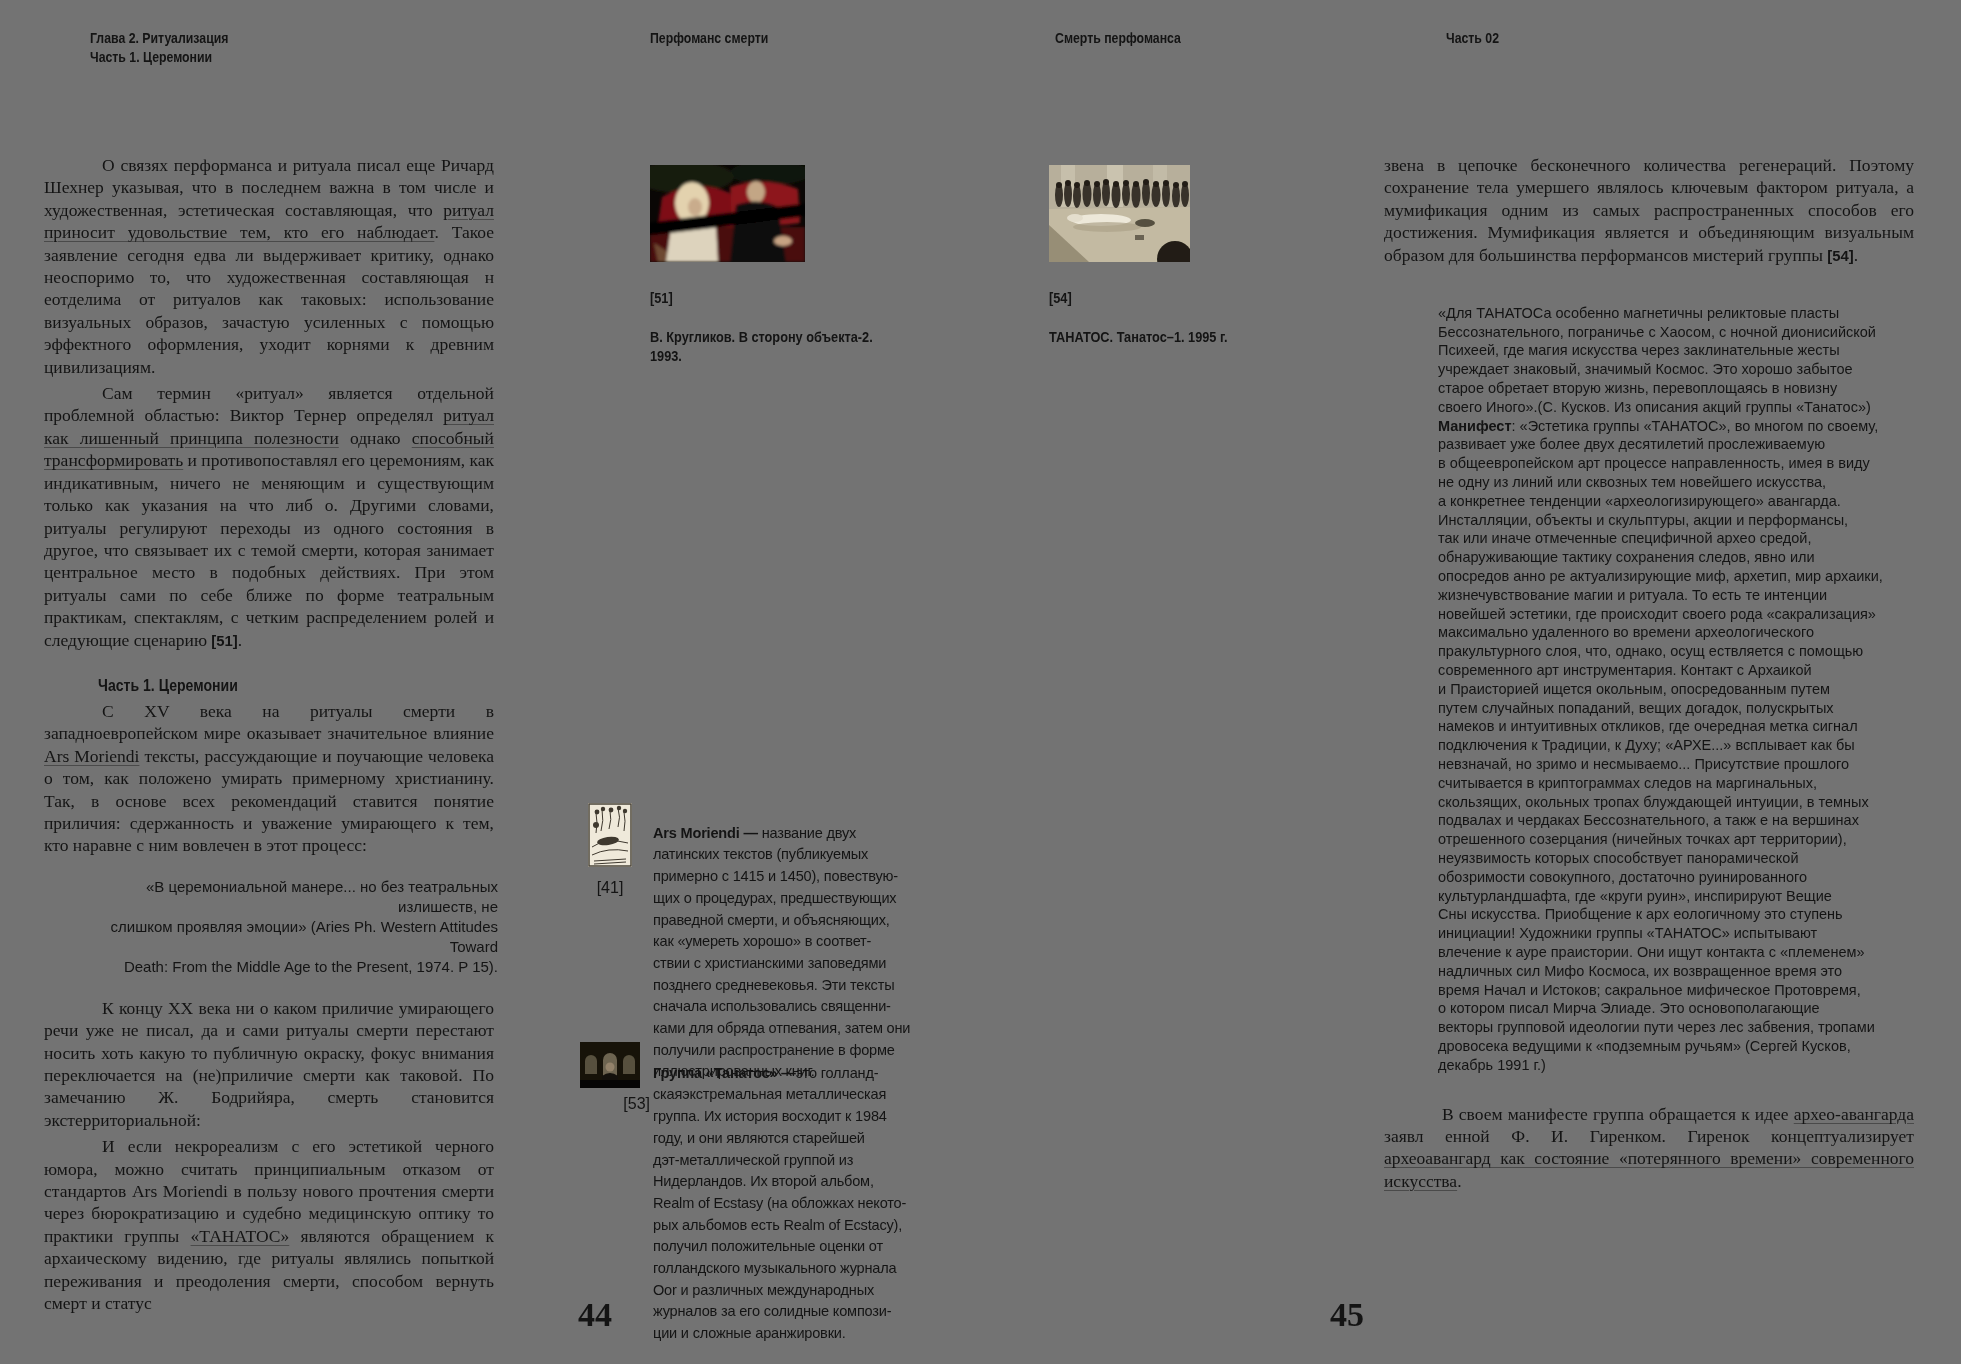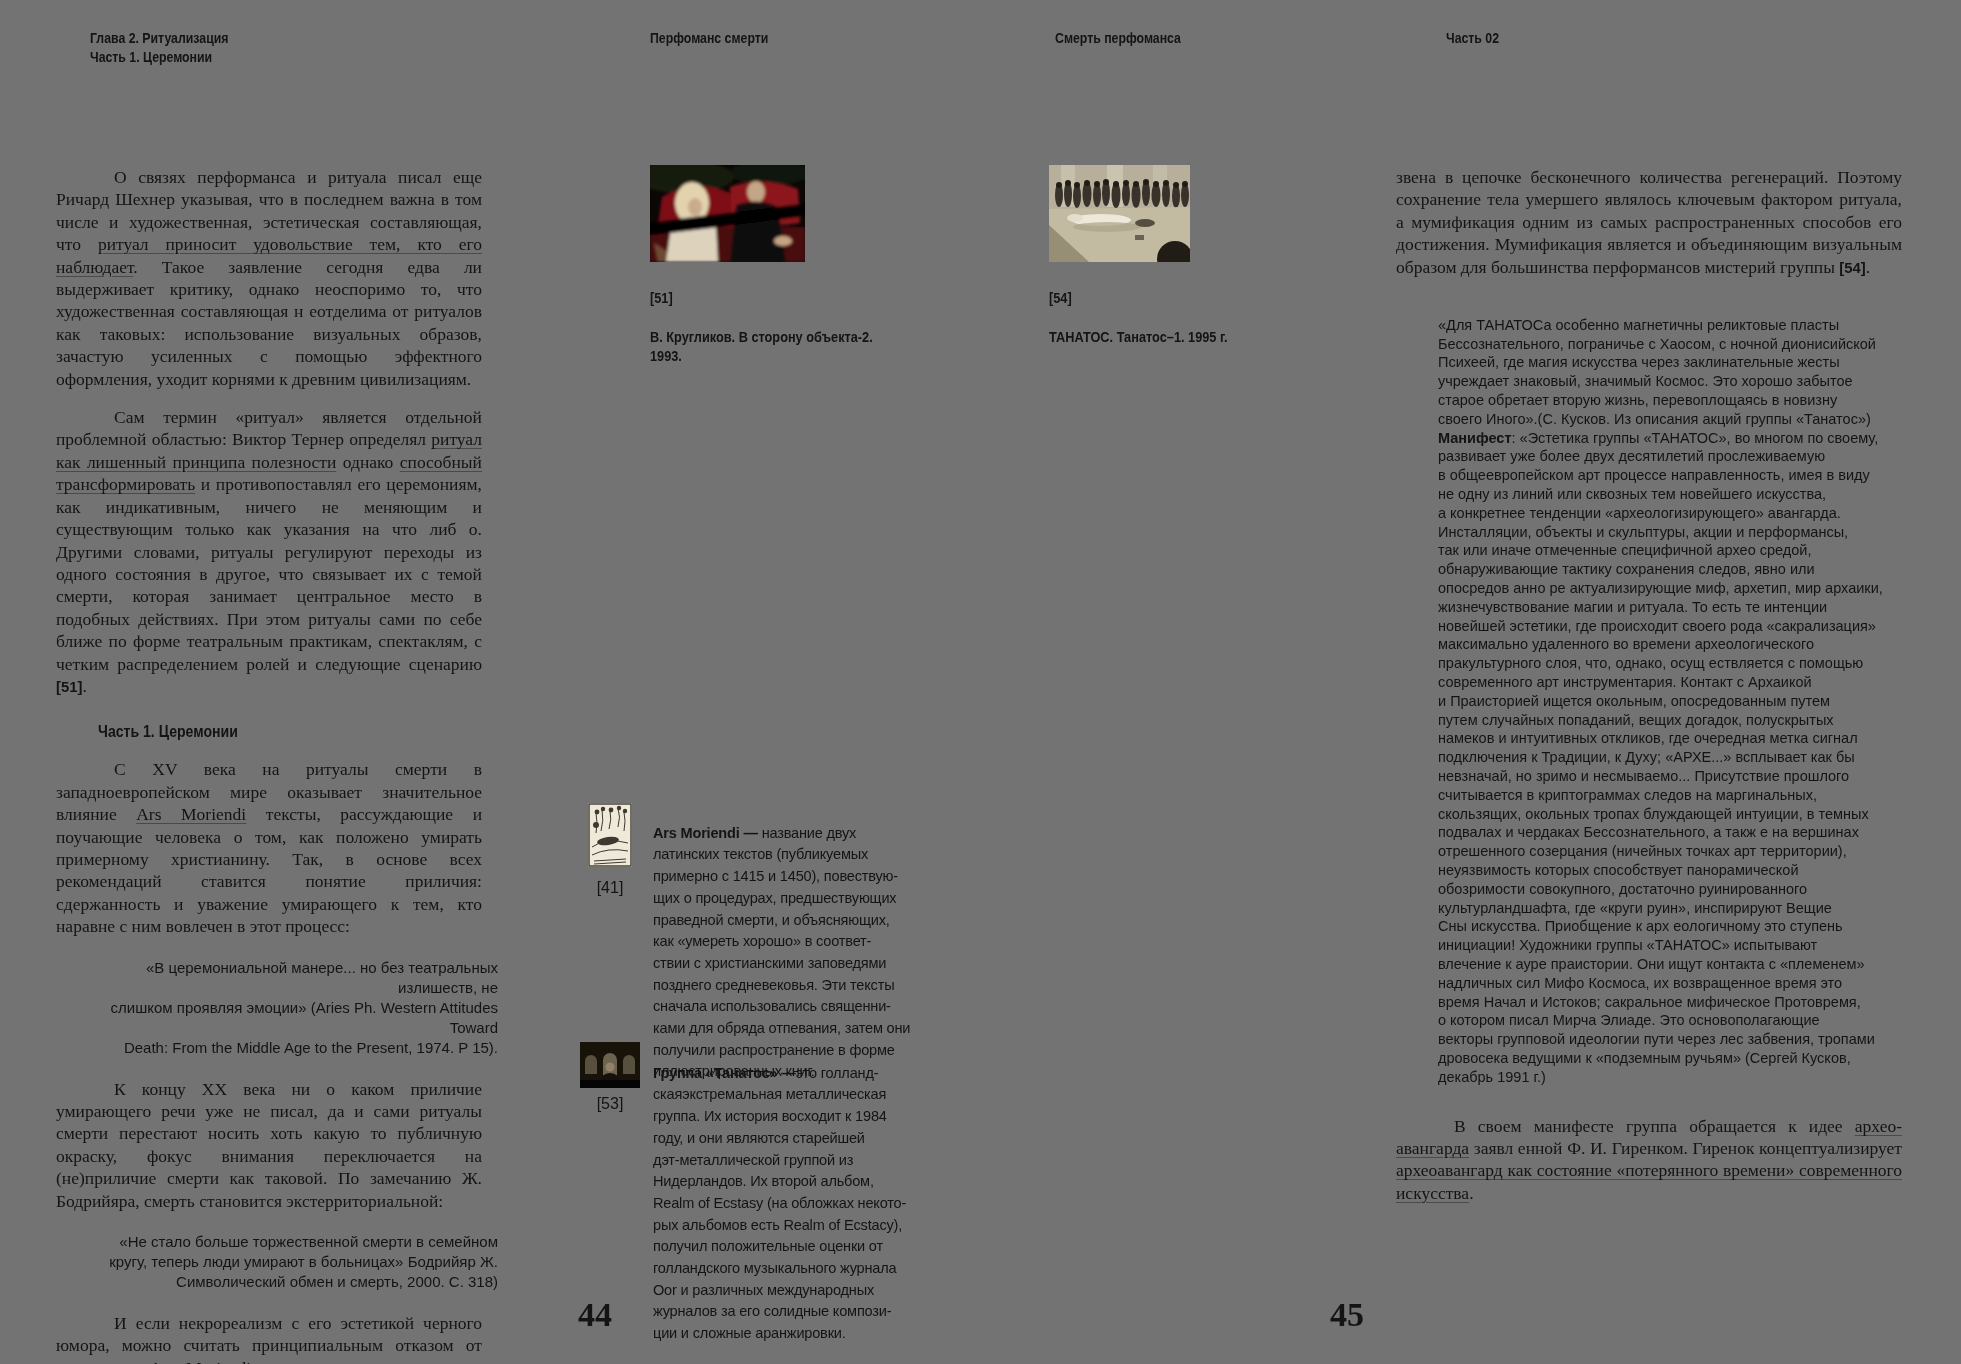--- a/index.html
+++ b/index.html
@@ -5,21 +5,21 @@
   html,body{margin:0;padding:0;background:#e8e8e8;}
   .canvas{position:relative;width:1961px;height:1364px;background:#737373;overflow:hidden;
           color:#141414;padding-left:20px;-webkit-font-smoothing:antialiased;}
   
   .hdr{position:absolute;top:28px;font:700 15px/19px "Liberation Sans",sans-serif;
        white-space:pre-line;transform:scaleX(0.82);transform-origin:0 0;letter-spacing:0;}
   
   .col{position:absolute;top:150px;font:17.5px/22.4px "Liberation Serif",serif;text-align:justify;}
   .left-col{left:40px;width:458px;}
   .right-col{left:1380px;width:538px;}
-  .jp{margin:16px;text-indent:58px;}
+  .jp{margin:4px;text-indent:58px;}
   .jp.noindent{text-indent:0;}
   .sec{font:700 16px/20px "Liberation Sans",sans-serif;margin:24px 0 2px 58px;
        transform:scaleX(0.88);transform-origin:0 0;}
   .quote{margin:20px 0 20px 58px;font:15px/20px "Liberation Sans",sans-serif;
          text-align:right;white-space:pre-line;}
   .bq{margin:18px 0 0 58px;font:14.5px/18.8px "Liberation Sans",sans-serif;
       text-align:left;white-space:pre-line;}
   .final{margin-top:28px;}
   .u{text-decoration:underline;text-decoration-color:#4a4a4a;text-decoration-thickness:1px;text-underline-offset:3px;}
   .b{font-weight:700;}
@@ -49,23 +49,20 @@
 
   <div class="col left-col">
     <p class="jp"><span>О связях перформанса и ритуала писал еще Ричард Шехнер указывая, что в последнем важна в том числе и художественная, эстетическая составляющая, что </span><span class="u">ритуал приносит удовольствие тем, кто его наблюдает</span><span>. Такое заявление сегодня едва ли выдерживает критику, однако неоспоримо то, что художественная составляющая н еотделима от ритуалов как таковых: использование визуальных образов, зачастую усиленных с помощью эффектного оформления, уходит корнями к древним цивилизациям.</span></p>
     <p class="jp"><span>Сам термин «ритуал» является отдельной проблемной областью: Виктор Тернер определял </span><span class="u">ритуал как лишенный принципа полезности</span><span> однако </span><span class="u">способный трансформировать</span><span> и противопоставлял его церемониям, как индикативным, ничего не меняющим и существующим только как указания на что либ о. Другими словами, ритуалы регулируют переходы из одного состояния в другое, что связывает их с темой смерти, которая занимает центральное место в подобных действиях. При этом ритуалы сами по себе ближе по форме театральным практикам, спектаклям, с четким распределением ролей и следующие сценарию </span><span class="mk">[51]</span><span>.</span></p>
     <div class="sec">Часть 1. Церемонии</div>
     <p class="jp"><span>С XV века на ритуалы смерти в западноевропейском мире оказывает значительное влияние </span><span class="u">Ars Moriendi</span><span> тексты, рассуждающие и поучающие человека о том, как положено умирать примерному христианину. Так, в основе всех рекомендаций ставится понятие приличия: сдержанность и уважение умирающего к тем, кто наравне с ним вовлечен в этот процесс:</span></p>
     <div class="quote">«В церемониальной манере... но без театральных излишеств, не
 слишком проявляя эмоции» (Aries Ph. Western Attitudes Toward
 Death: From the Middle Age to the Present, 1974. P 15).</div>
     <p class="jp"><span>К концу XX века ни о каком приличие умирающего речи уже не писал, да и сами ритуалы смерти перестают носить хоть какую то публичную окраску, фокус внимания переключается на (не)приличие смерти как таковой. По замечанию Ж. Бодрийяра, смерть становится экстерриториальной:</span></p>
-    <div class="quote">«Не стало больше торжественной смерти в семейном
-кругу, теперь люди умирают в больницах» Бодрийяр Ж.
-Символический обмен и смерть, 2000. С. 318)</div>
     <p class="jp"><span>И если некрореализм с его эстетикой черного юмора, можно считать принципиальным отказом от стандартов Ars Moriendi в пользу нового прочтения смерти через бюрократизацию и судебно медицинскую оптику то практики группы </span><span class="u">«ТАНАТОС»</span><span> являются обращением к архаическому видению, где ритуалы являлись попыткой переживания и преодоления смерти, способом вернуть смерт и статус</span></p>
   </div>
 
   <div class="figimg" style="left:650px;top:165px;width:155px;height:97px;">
     <svg width="155" height="97" viewBox="0 0 155 97" aria-hidden="true">
       <defs>
           <filter id="bl1">
             <feGaussianBlur stdDeviation="1.4"></feGaussianBlur>
           </filter>
         </defs>
@@ -201,21 +198,21 @@
       <rect width="60" height="46" fill="#0b0a08"></rect>
       <rect x="0" y="0" width="60" height="38" fill="#171309"></rect>
       <path d="M5 32 v-13 a6 6 0 0 1 12 0 v13 z" fill="#57503e"></path>
       <path d="M23 34 v-16 a7 7 0 0 1 14 0 v16 z" fill="#6d6450"></path>
       <path d="M43 32 v-13 a6 6 0 0 1 12 0 v13 z" fill="#57503e"></path>
       <circle cx="30" cy="25" r="4.5" fill="#93826a"></circle>
       <path d="M22 34 Q30 28 38 34 L38 40 L22 40 Z" fill="#14110c"></path>
       <rect x="0" y="38" width="60" height="8" fill="#060505"></rect>
     </svg>
   </div>
-  <div class="nlabel" style="left:570px;top:1094px;width:80px;">[53]</div>
+  <div class="nlabel" style="left:570px;top:1094px;width:80px;text-align:right;">[53]</div>
   <div class="ntext" style="left:653px;top:1040px;width:310px;">
     <span class="b">Группа «Танатос» —</span><span>это голланд-
 скаяэкстремальная металлическая
 группа. Их история восходит к 1984
 году, и они являются старейшей
 дэт-металлической группой из
 Нидерландов. Их второй альбом,
 Realm of Ecstasy (на обложках некото-
 рых альбомов есть Realm of Ecstacy),
 получил положительные оценки от

